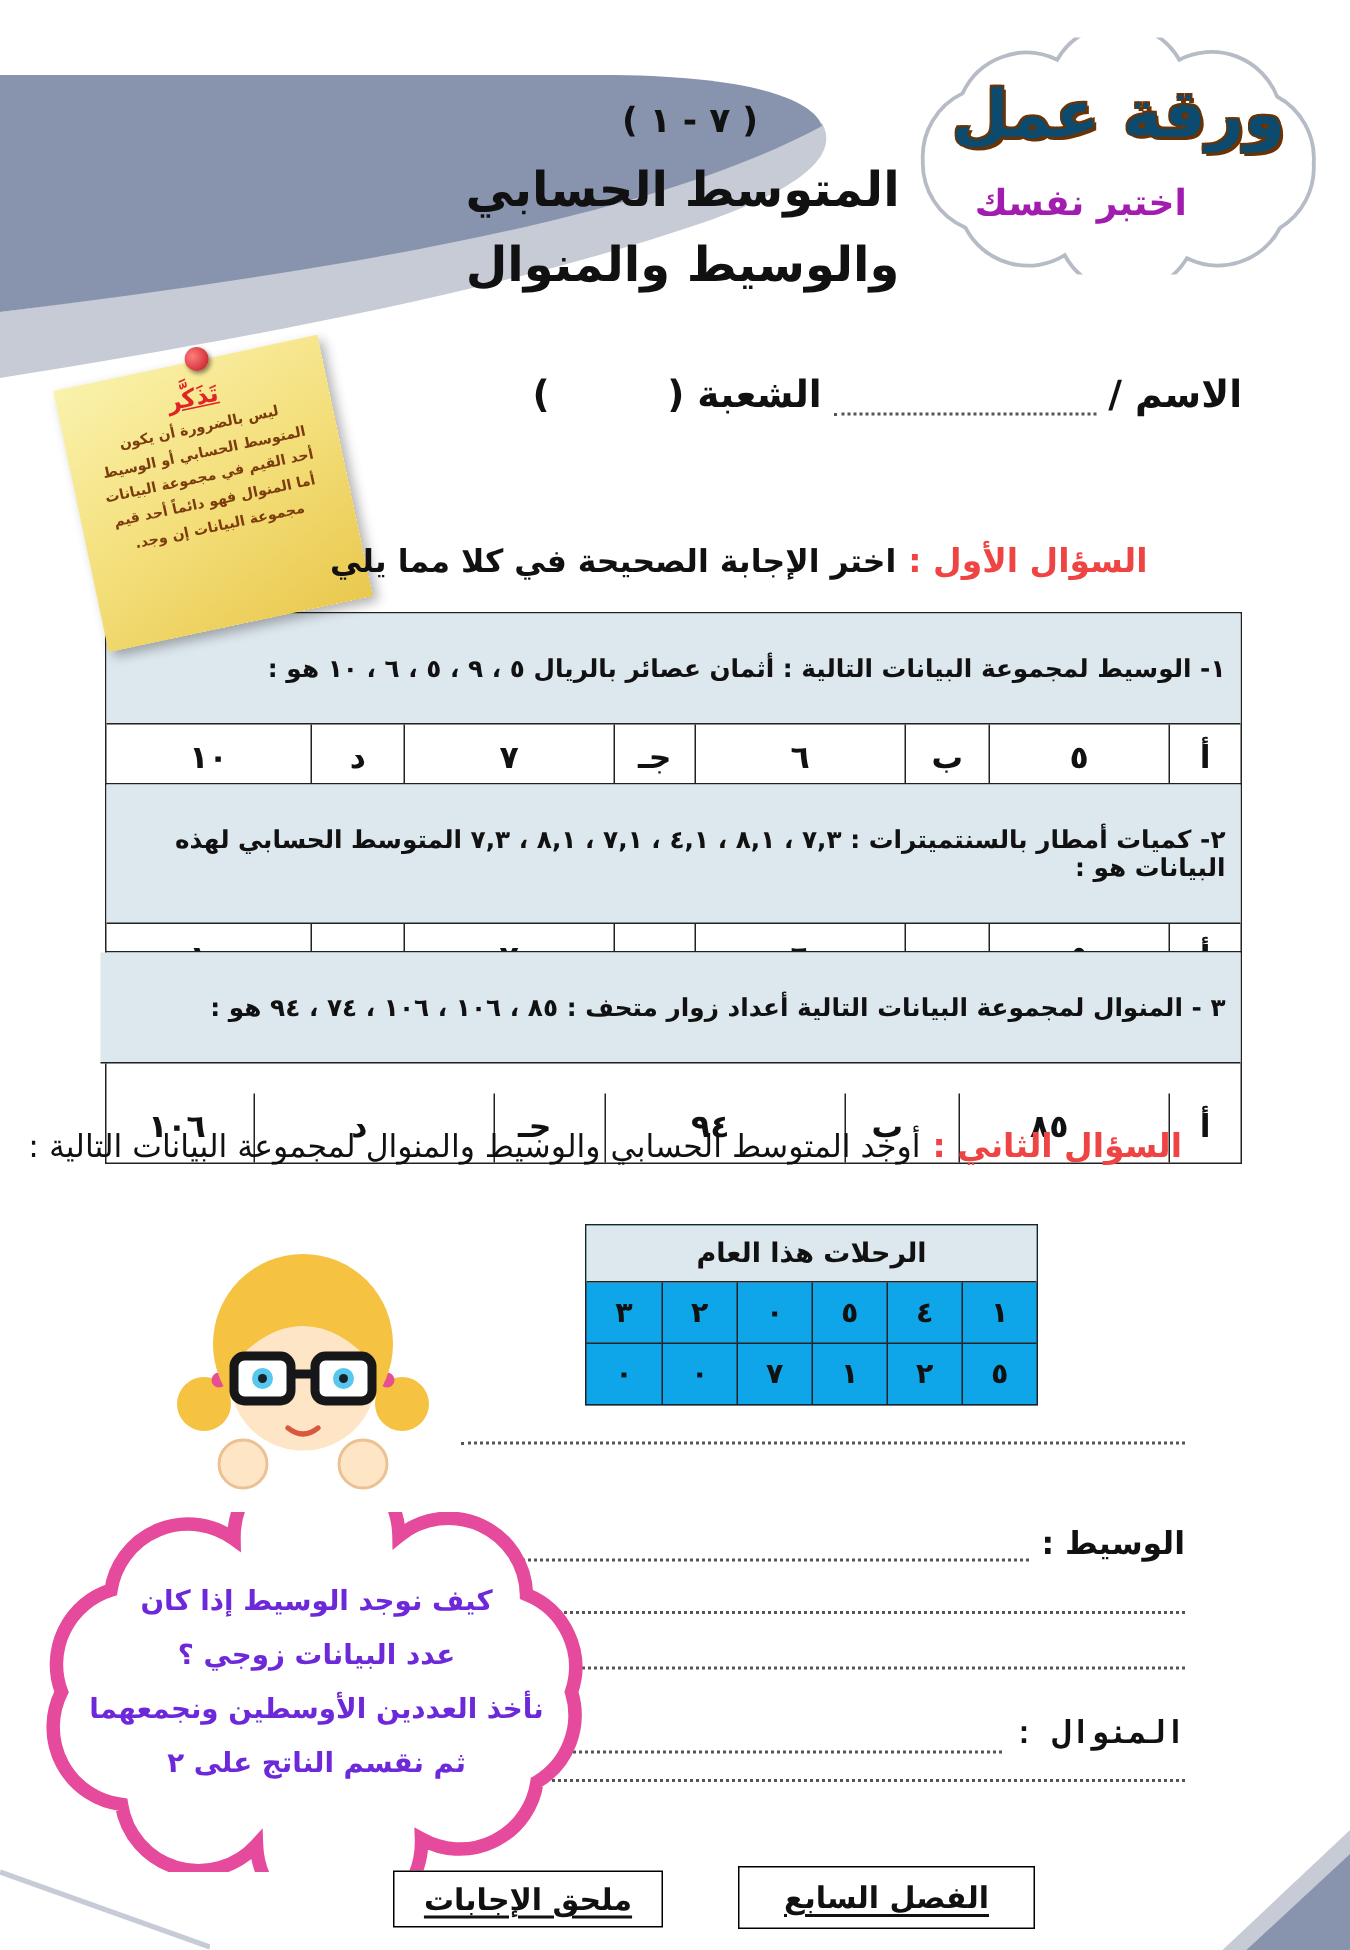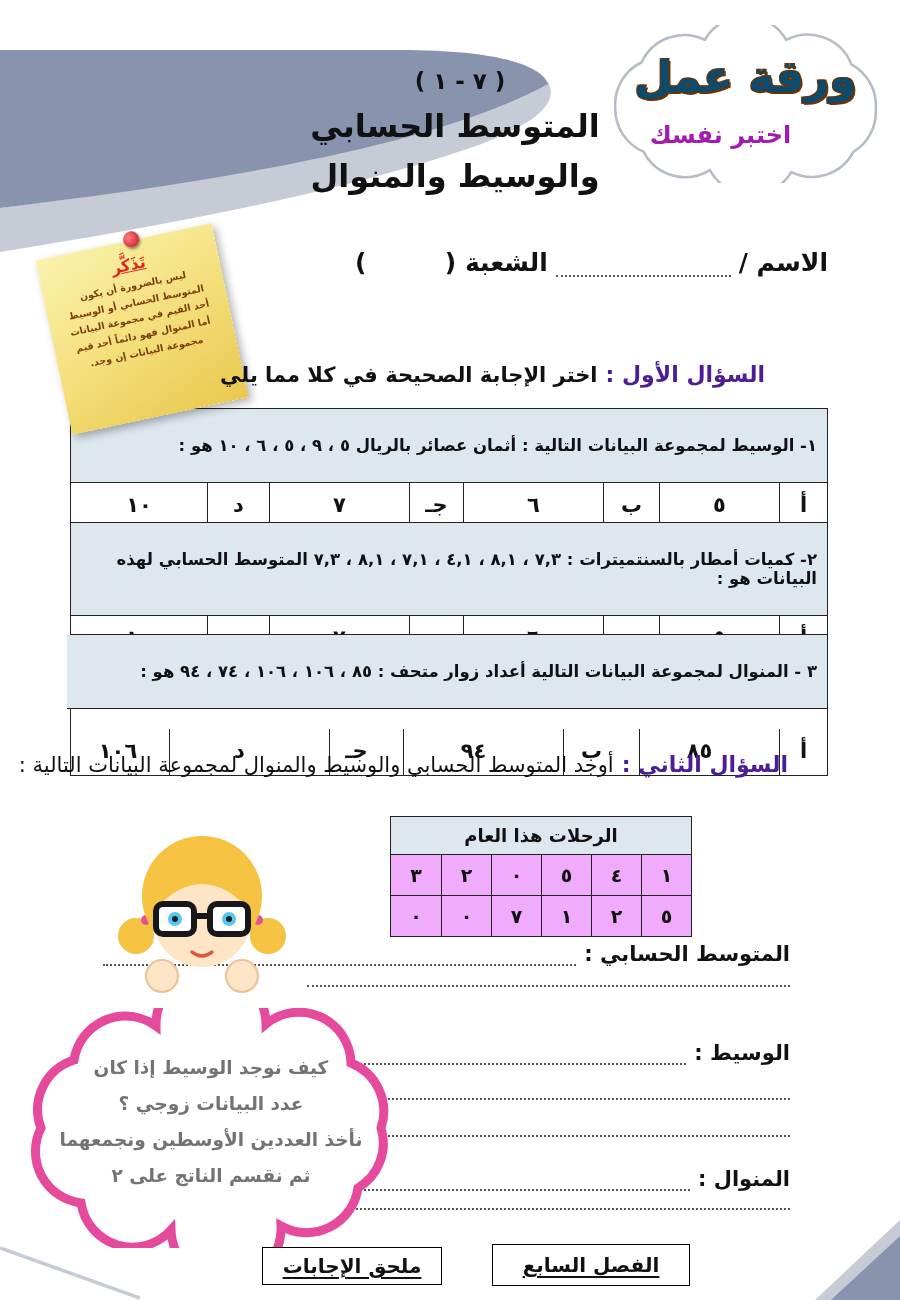--- a/index.html
+++ b/index.html
@@ -44,64 +44,64 @@
          box-shadow:1px 2px 3px rgba(0,0,0,.45); }
   .sticky-title { text-align:center; color:#e02424; font-weight:bold; font-size:16px;
                   margin-bottom:4px; text-decoration:underline; }
   .sticky-body { padding:0 10px; font-size:9.5px; line-height:1.75; color:#7c3c0e;
                  font-weight:bold; text-align:center; }
 
   
   .q-head { position:absolute; display:flex; align-items:baseline; gap:8px; z-index:2; white-space:nowrap; }
   .q1-head { top:362px; right:135px; }
   .q2-head { top:752px; right:112px; }
-  .q-red { color:#4c1d95; font-weight:bold; font-size:22px; }
+  .q-red { color:#ef4444; font-weight:bold; font-size:22px; }
   .q1-head .q-txt { font-weight:bold; font-size:21px;margin-left:40px; }
   .q2-head .q-txt { font-size:21px; }
 
   
   .mcq { position:absolute; right:72px; width:758px; border:1.6px solid #222; background:#fff;
          display:grid; grid-template-columns:48px 120px 56px 140px 54px 140px 62px 1fr; z-index:1; }
   .mcq-header { grid-column:1/-1; background:#dde7ee; border-bottom:1px solid #222;
                 padding:27px 10px; font-weight:bold; font-size:16.5px; min-height:44px; }
   .mcq-cell { border-left:1px solid #222; padding:10px 4px; text-align:center;
               font-weight:bold; font-size:21px; min-height:46px; }
   .mcq-cell.last { border-left:none; }
   .t1 { top:408px; } .t2 { top:522px; } .t3 { top:634px;gap:20px; }
 
   
   .data-table { position:absolute; top:816px; left:390px; width:302px; border:1.6px solid #222;
-                background:#f0abfc; display:grid; grid-template-columns:repeat(6,1fr); z-index:1; }
+                background:#0ea5e9; display:grid; grid-template-columns:repeat(6,1fr); z-index:1; }
   .dt-header { grid-column:1/-1; background:#dde7ee; border-bottom:1px solid #222; text-align:center;
                font-weight:bold; font-size:18px; padding:8px 4px; }
   .dt-cell { border-left:1px solid #222; text-align:center; font-weight:bold; font-size:19px;
              padding:9px 2px; }
   .dt-cell.last { border-left:none; }
   .dt-cell.r2 { border-top:1px solid #222; }
 
   
   .answers { position:absolute; top:942px; right:110px; left:95px; z-index:1; }
   .ans-row { display:flex; align-items:flex-end; }
   .ans-lbl { font-size:21px; font-weight:bold; white-space:nowrap; }
   .dotline { border-bottom:2.5px dotted #555; height:3px; }
   .lA { margin-top:18px; margin-left:212px; }
   .rMed { margin-top:54px; }
   .lB { margin-top:32px; }
   .lC { margin-top:34px; }
-  .rMode { margin-top:30px; }
+  .rMode { margin-top:30px;font-family:Liberation Mono, monospace; }
   .lD { margin-top:16px; }
 
   
   .girl { position:absolute; top:815px; left:112px; width:180px; height:212px; z-index:4; }
 
   
   .bubble-wrap { position:absolute; top:1008px; left:25px; width:372px; height:240px; z-index:3; }
   .bubble-wrap svg { position:absolute; inset:0; width:100%; height:100%; }
   .bubble-text { position:absolute; top:42px; left:30px; right:30px; text-align:center;
-                 font-size:18.5px; font-weight:600; color:#737373; line-height:1.95; }
+                 font-size:18.5px; font-weight:600; color:#6d28d9; line-height:1.95; }
 
   
   .foot-box { position:absolute; border:1.7px solid #000; background:#fff; display:flex;
               align-items:center; justify-content:center; z-index:6; }
   .fb-right { top:1244px; left:492px; width:198px; height:42px; }
   .fb-left  { top:1247px; left:262px; width:180px; height:38px; }
   .foot-box span { font-weight:bold; font-size:20px; text-decoration:underline;
                    text-underline-offset:4px; }
 </style>
 </head>
@@ -211,24 +211,20 @@
     <div class="dt-cell r1 last">٣</div>
     <div class="dt-cell r2">٥</div>
     <div class="dt-cell r2">٢</div>
     <div class="dt-cell r2">١</div>
     <div class="dt-cell r2">٧</div>
     <div class="dt-cell r2">٠</div>
     <div class="dt-cell r2 last">٠</div>
   </div>
 
   <div class="answers">
-    <div class="ans-row">
-      <span class="ans-lbl">المتوسط الحسابي :</span>
-      <span class="dotfill"></span>
-    </div>
     <div class="dotline lA"></div>
     <div class="ans-row rMed">
       <span class="ans-lbl">الوسيط :</span>
       <span class="dotfill"></span>
     </div>
     <div class="dotline lB"></div>
     <div class="dotline lC"></div>
     <div class="ans-row rMode">
       <span class="ans-lbl">المنوال :</span>
       <span class="dotfill"></span>

